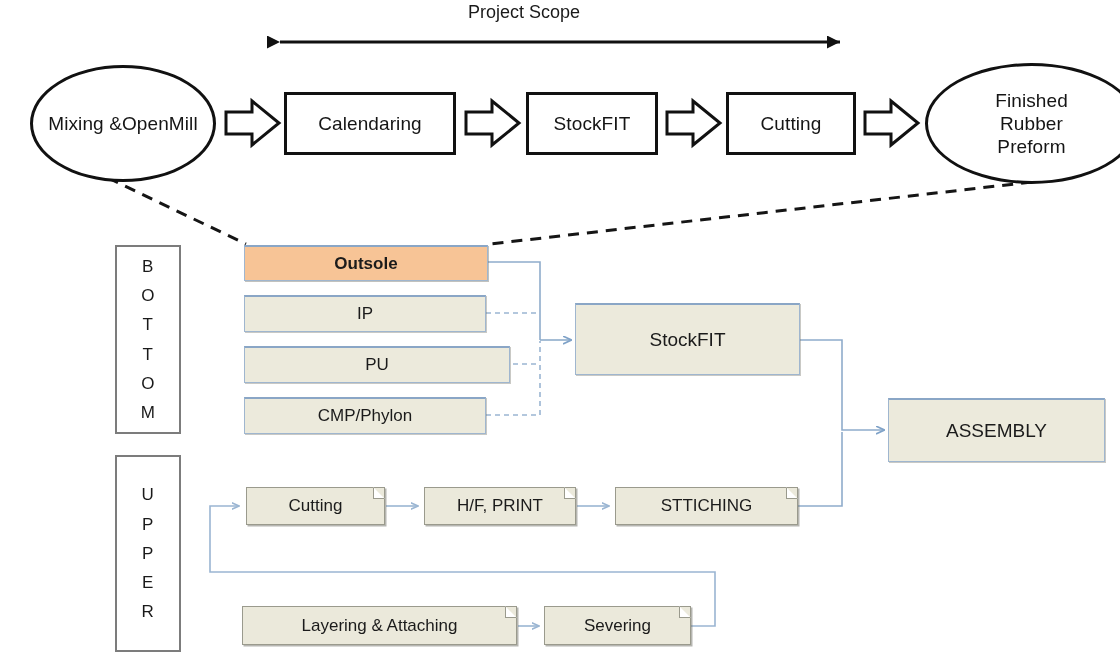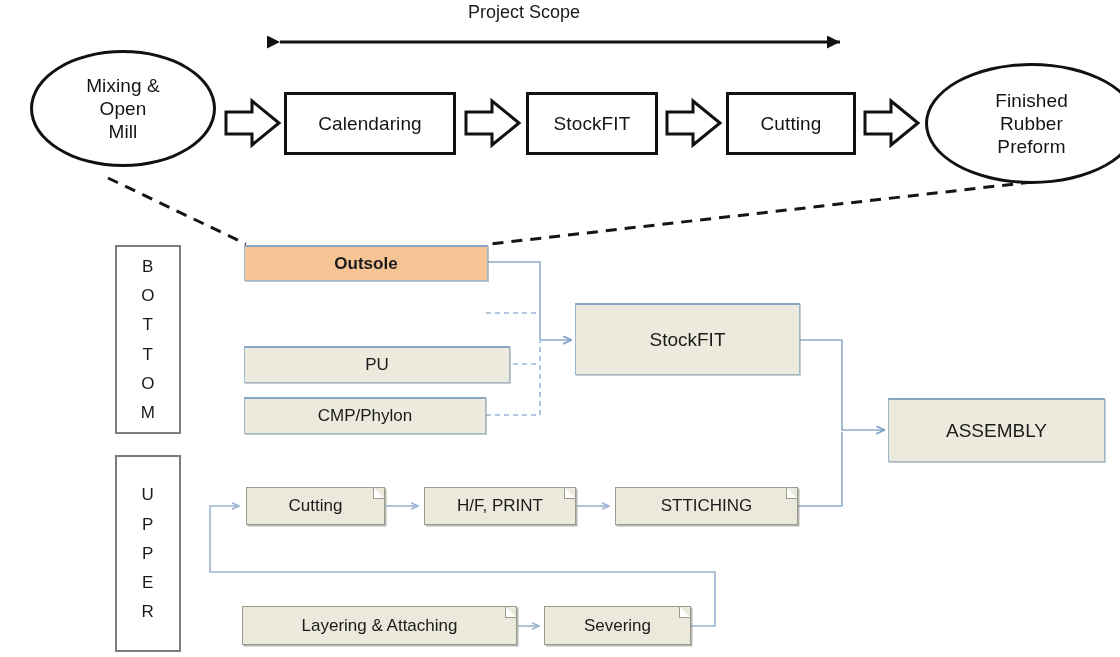--- a/index.html
+++ b/index.html
@@ -189,21 +189,21 @@
       <path d="M498,626 L519,626" marker-end="url(#blueArrowSm)"></path>
     </g>
 
     <g fill="none" stroke="#9ab5d2" stroke-width="1.6">
       <path d="M671,626 L695,626 L695,572 L190,572 L190,506 L219,506" marker-end="url(#blueArrowSm)"></path>
     </g>
   </svg>
 
   <div class="scope-label" style="left:448px; top:2px;">Project Scope</div>
 
-  <div class="node proc-ellipse" style="left:10px; top:50px; width:186px; height:117px; flex-direction:column;">
+  <div class="node proc-ellipse" style="left:10px; top:65px; width:186px; height:117px; flex-direction:row;">
     <span>Mixing &amp;</span>
     <span>Open</span>
     <span>Mill</span>
   </div>
 
   <div class="node proc-box" style="left:264px; top:92px; width:172px; height:63px;">
     <span>Calendaring</span>
   </div>
 
   <div class="node proc-box" style="left:506px; top:92px; width:132px; height:63px;">
@@ -234,20 +234,23 @@
     <span class="ch">P</span>
     <span class="ch">P</span>
     <span class="ch">E</span>
     <span class="ch">R</span>
   </div>
 
   <div class="node sa-box highlight" style="left:224px; top:245px; width:244px; height:36px;">
     <span>Outsole</span>
   </div>
 
+  <div class="node sa-box plain" style="left:224px; top:295px; width:242px; height:37px;">
+    <span>IP</span>
+  </div>
 
   <div class="node sa-box plain" style="left:224px; top:346px; width:266px; height:37px;">
     <span>PU</span>
   </div>
 
   <div class="node sa-box plain" style="left:224px; top:397px; width:242px; height:37px;">
     <span>CMP/Phylon</span>
   </div>
 
   <div class="node sa-box plain" style="left:555px; top:303px; width:225px; height:72px; font-size:19px;">

